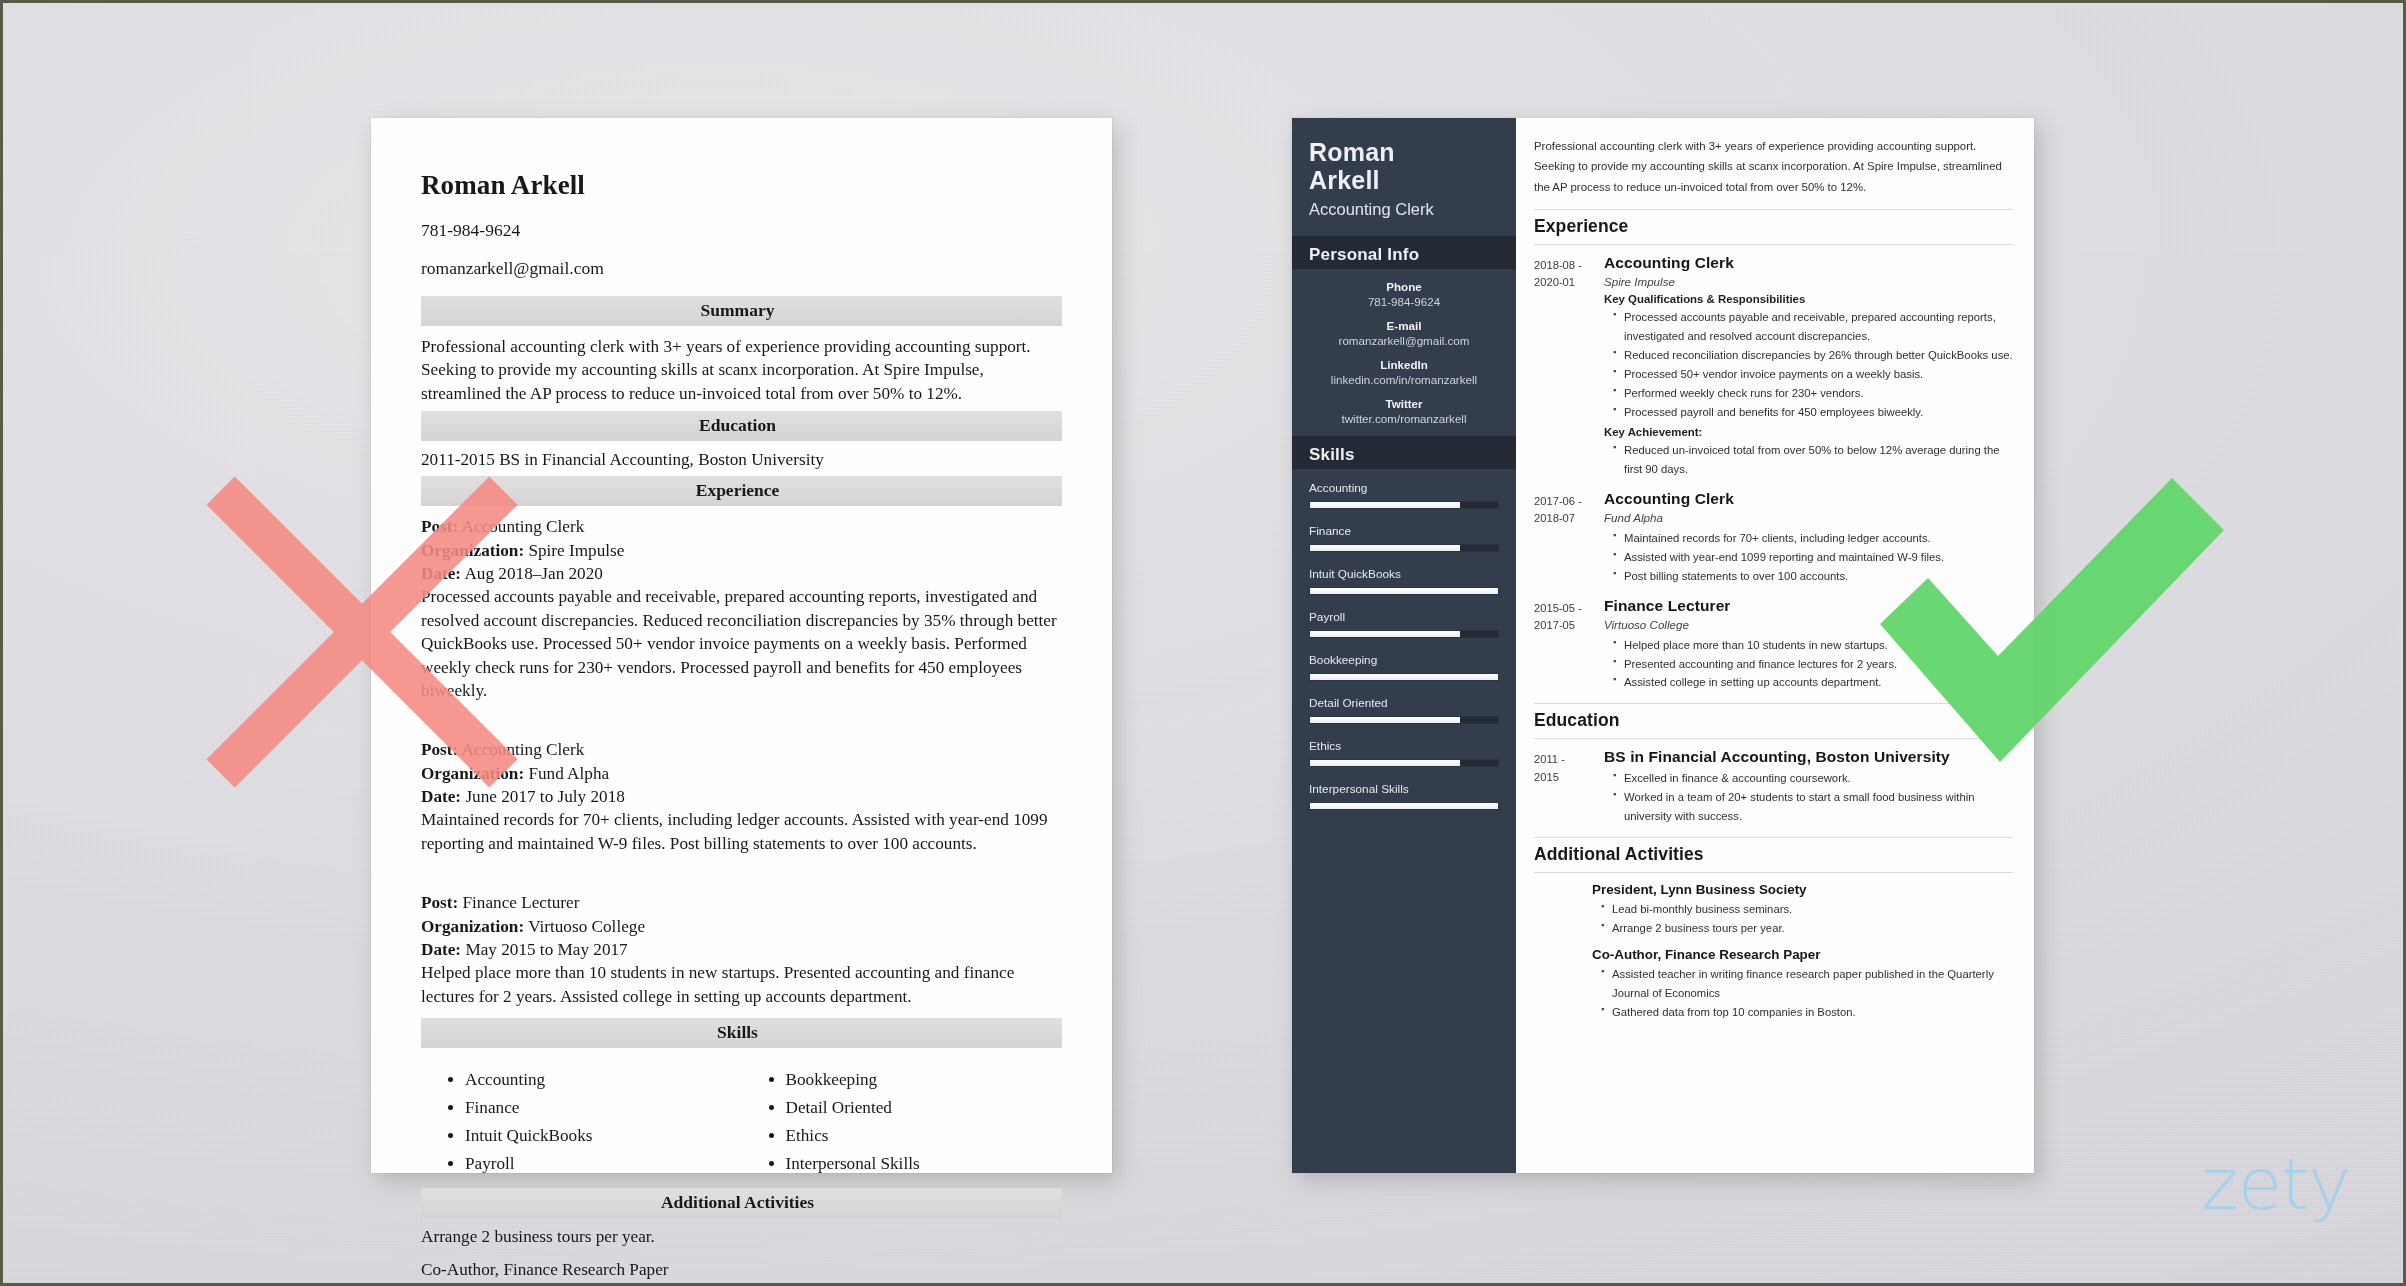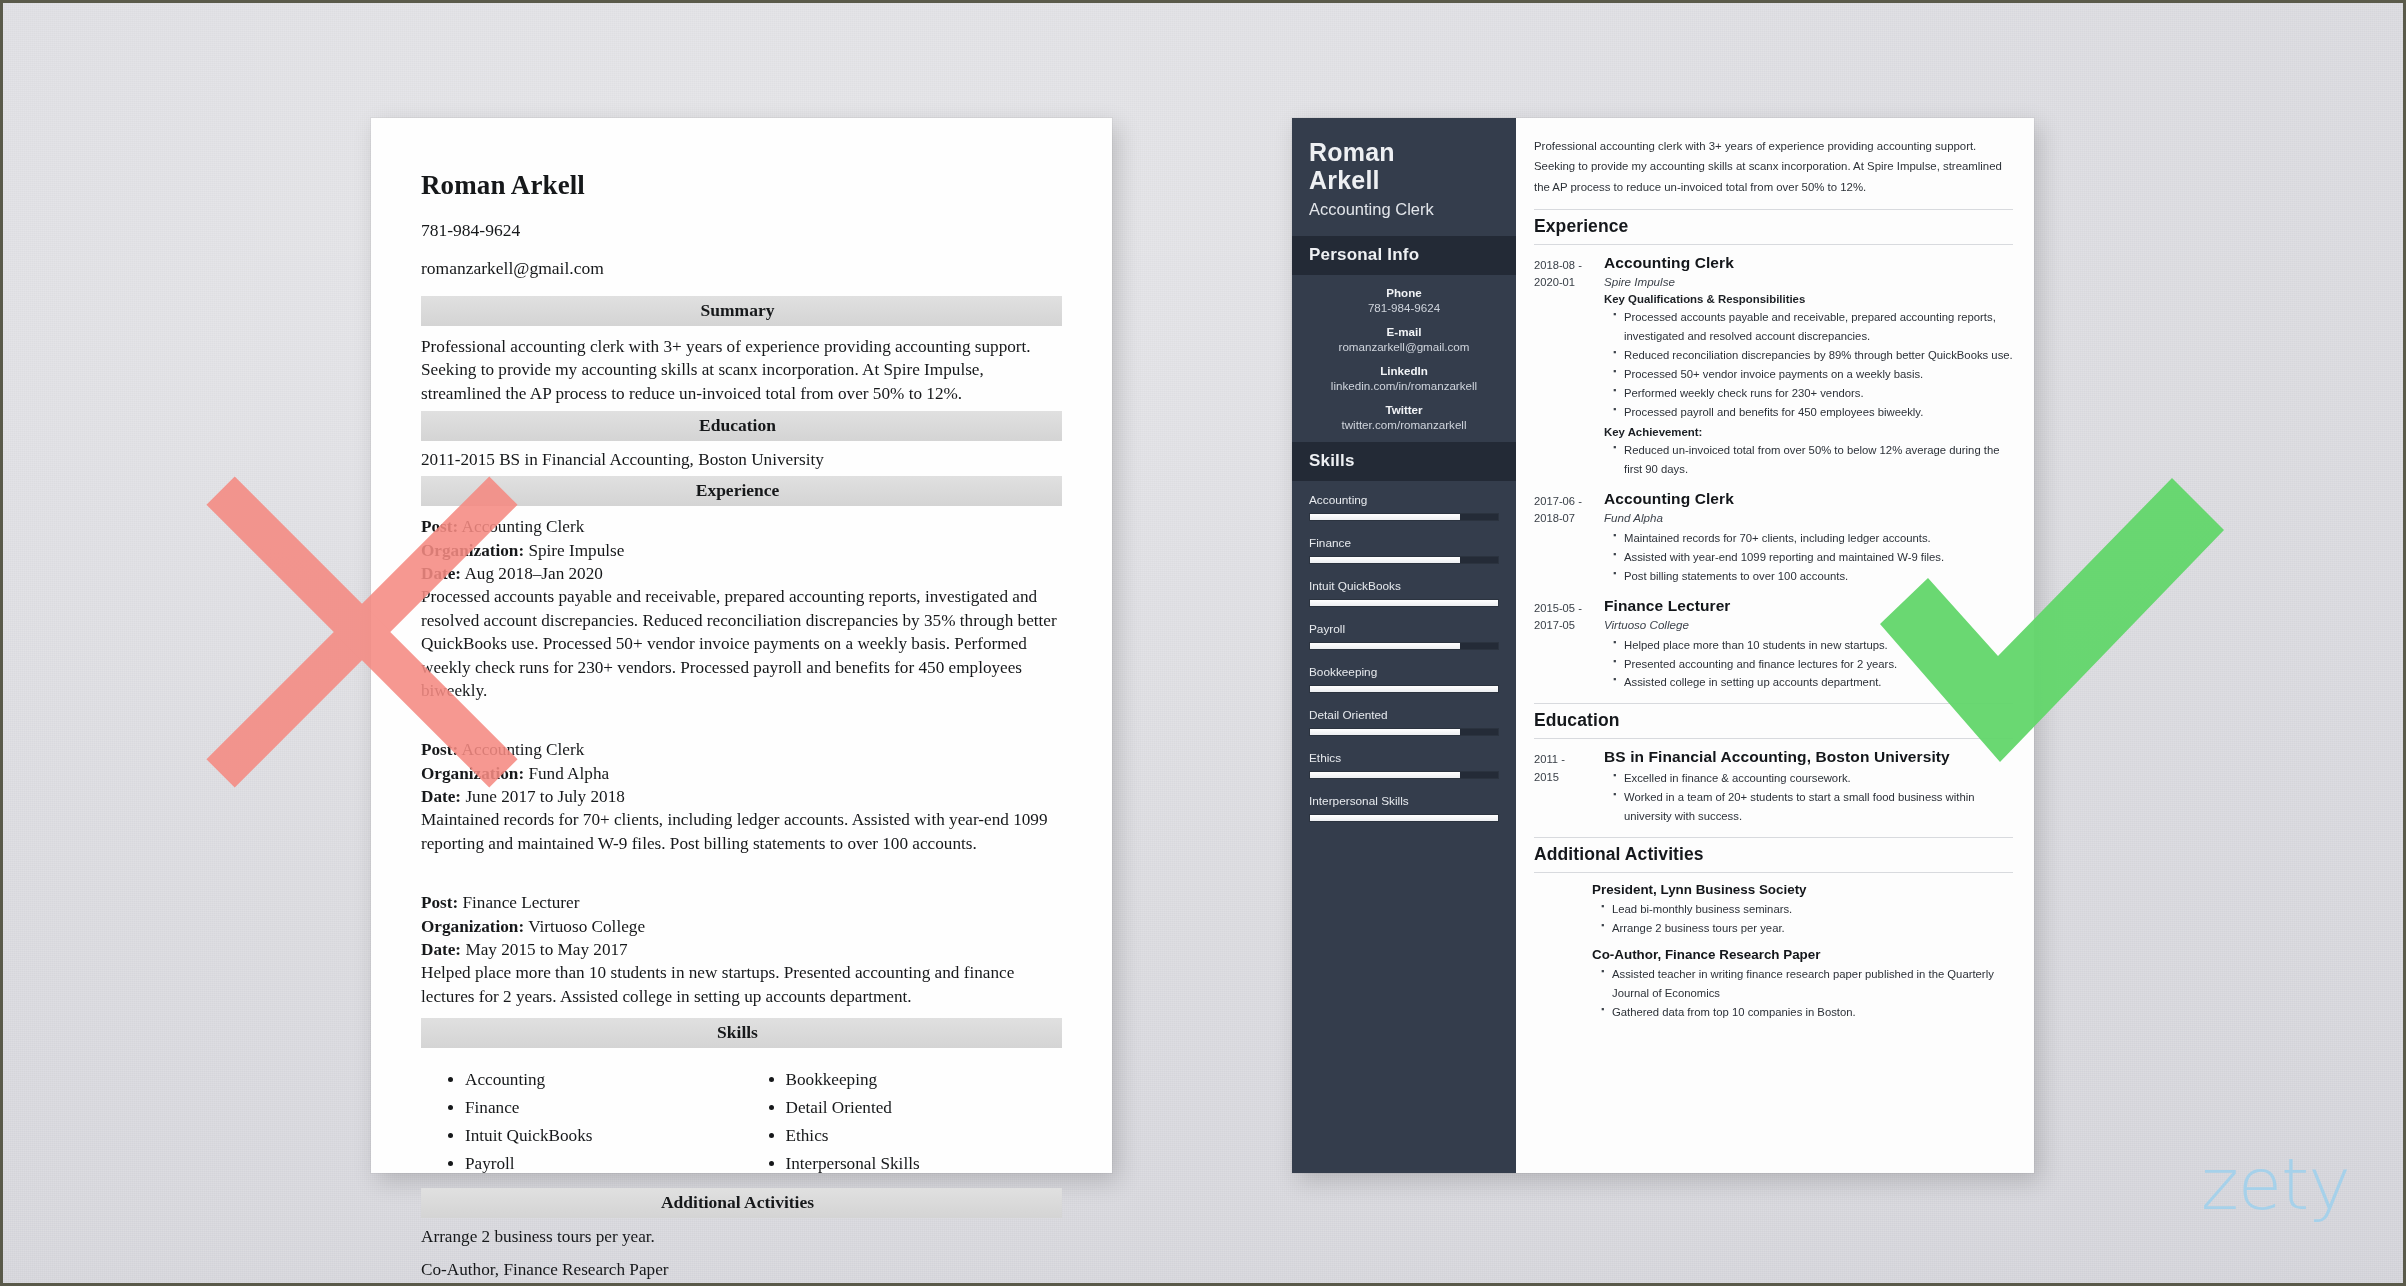--- a/index.html
+++ b/index.html
@@ -122,21 +122,21 @@
   #good-sidebar .g-title {
     font-size: 16.5px;
     padding: 6px 17px 17px 17px;
     color: #e2e5ea;
     font-weight: 400;
   }
   #good-sidebar .side-head {
     background: #232a36;
     font-size: 17px;
     font-weight: bold;
-    padding: 9px 17px 10px 17px;
+    padding: 9px 17px 4px 17px;
     letter-spacing: .2px;
   }
   #good-sidebar .info-block { padding-top: 11px; }
   #good-sidebar .info-label {
     font-size: 11.6px;
     font-weight: bold;
     color: #f2f4f7;
     margin-bottom: 2px;
   }
   #good-sidebar .info-value {
@@ -427,21 +427,21 @@
       <div class="entry-date">
         <div>2018-08 -</div>
         <div>2020-01</div>
       </div>
       <div class="entry-body">
         <div class="entry-title">Accounting Clerk</div>
         <div class="entry-org">Spire Impulse</div>
         <div class="entry-sub">Key Qualifications &amp; Responsibilities</div>
         <ul class="bul">
           <li>Processed accounts payable and receivable, prepared accounting reports, investigated and resolved account discrepancies.</li>
-          <li>Reduced reconciliation discrepancies by 89% through better QuickBooks use.</li>
+          <li>Reduced reconciliation discrepancies by 26% through better QuickBooks use.</li>
           <li>Processed 50+ vendor invoice payments on a weekly basis.</li>
           <li>Performed weekly check runs for 230+ vendors.</li>
           <li>Processed payroll and benefits for 450 employees biweekly.</li>
         </ul>
         <div class="entry-sub">Key Achievement:</div>
         <ul class="bul">
           <li>Reduced un-invoiced total from over 50% to below 12% average during the first 90 days.</li>
         </ul>
       </div>
     </div>

